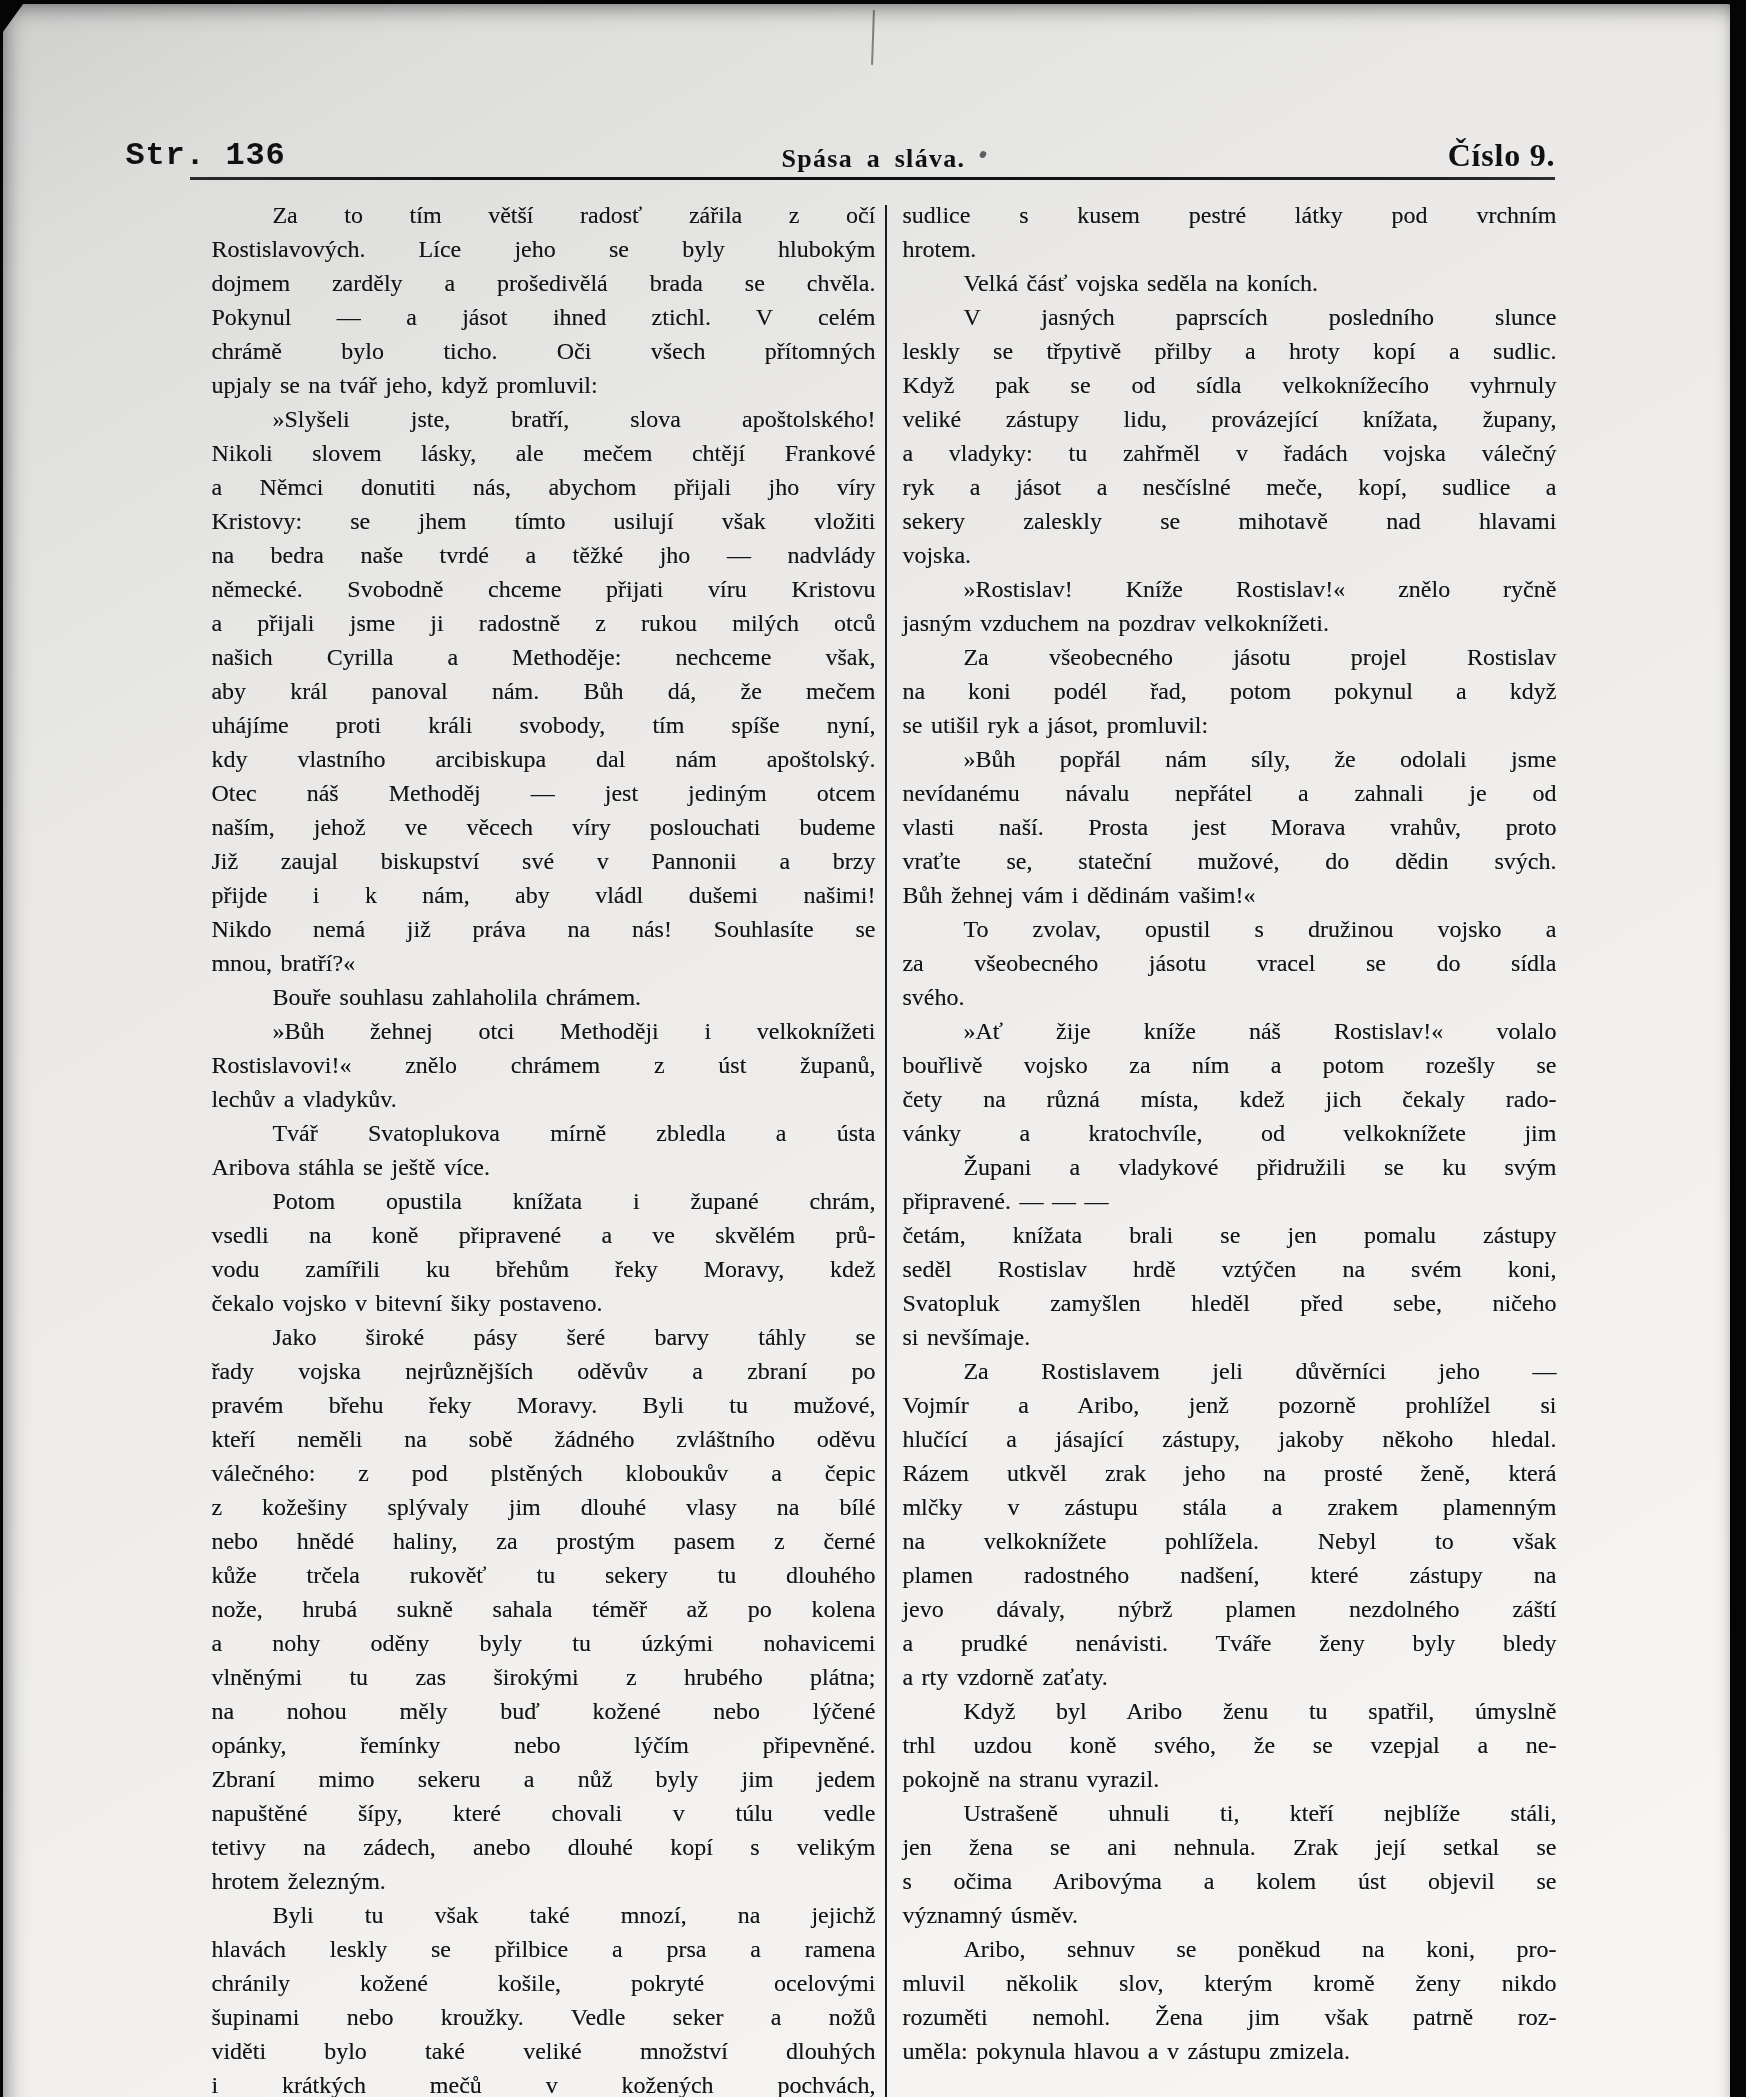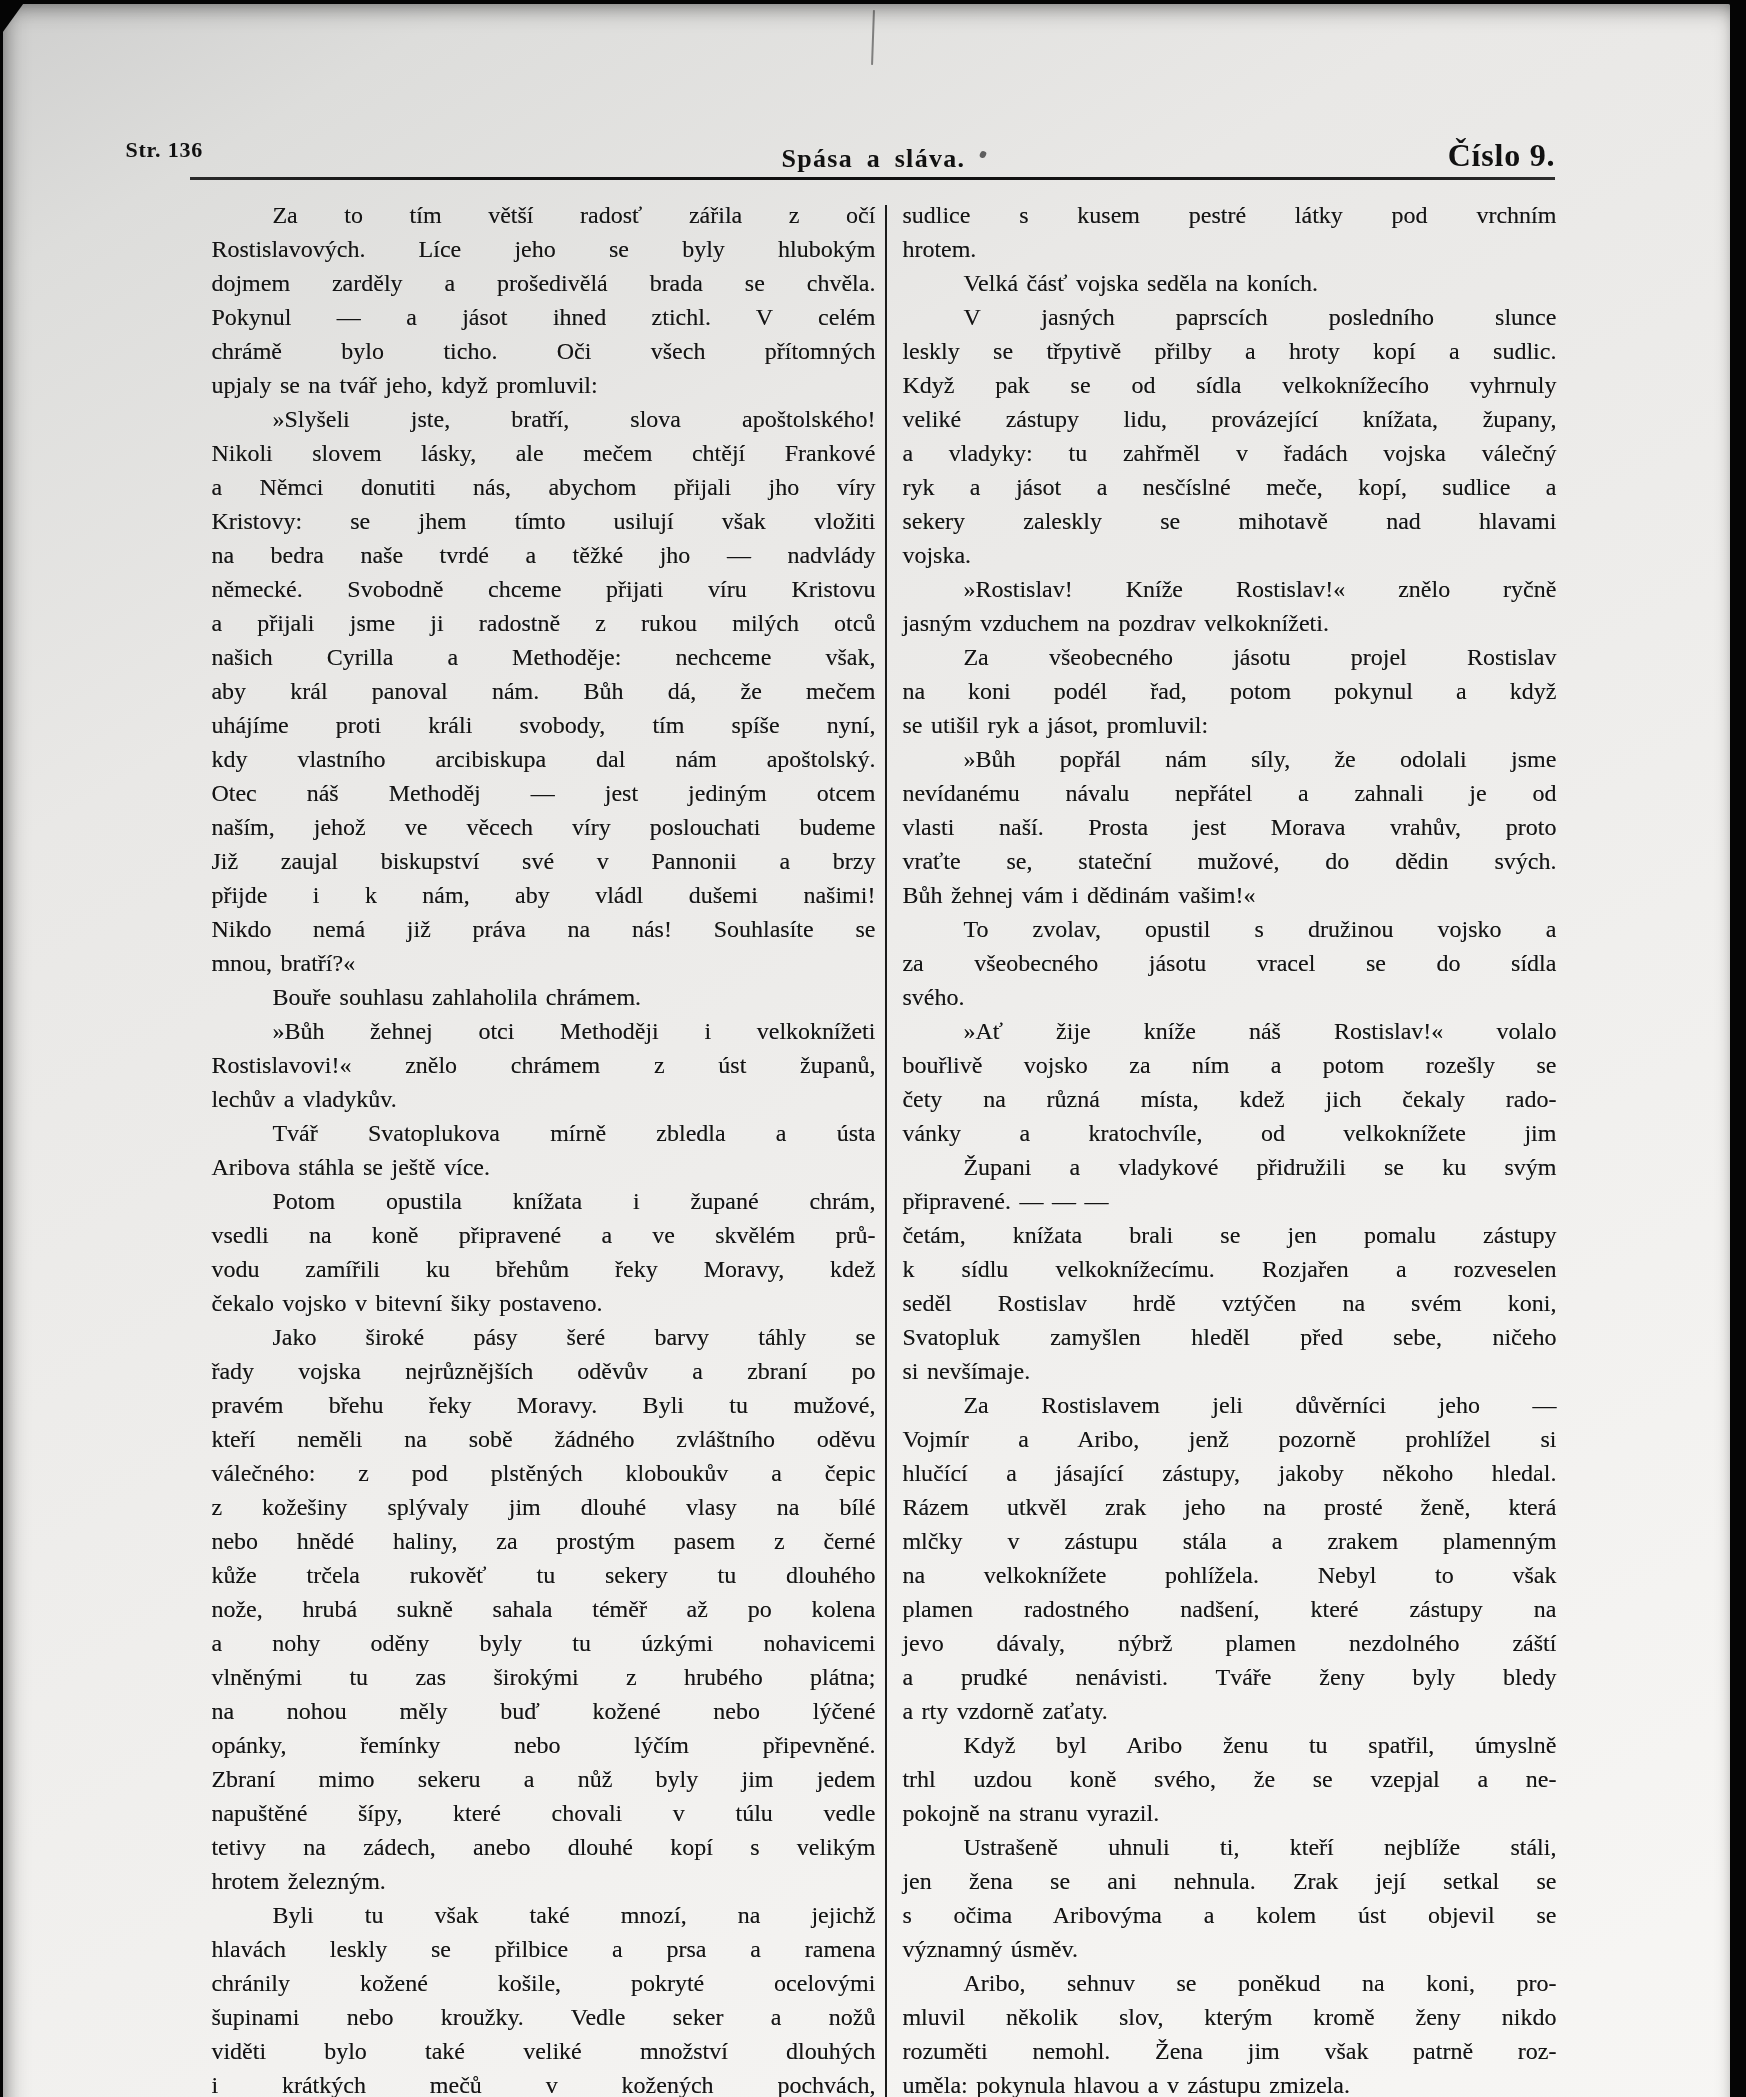--- a/index.html
+++ b/index.html
@@ -28,21 +28,21 @@
     border-radius:0.8px;
   }
   .speck{
     position:absolute;left:977px;top:147px;width:5.5px;height:6.7px;
     background:#3d3d3d;border-radius:50% 40% 55% 50%;transform:rotate(25deg);
     opacity:.8;
   }
   .hdr{
     position:absolute;color:#111;white-space:nowrap;
   }
-  .hdr-left{left:122px;top:133px;font-size:22px;font-weight:bold;letter-spacing:0.8px;}
+  .hdr-left{left:122px;top:133px;font-size:32px;font-weight:bold;letter-spacing:0.8px;font-family:Liberation Mono, monospace;}
   .hdr-center{left:870px;top:140px;transform:translateX(-50%);font-size:26px;font-weight:bold;letter-spacing:1.3px;word-spacing:5.9px;}
   .hdr-right{left:1552px;top:133px;transform:translateX(-100%);font-size:32px;font-weight:bold;letter-spacing:0.8px;}
   .rule{
     position:absolute;left:187px;top:173px;width:1365px;height:2.9px;
     background:linear-gradient(90deg,#2a2a2a 0%,#0e0e0e 20%,#111 60%,#1f1f1f 90%,#2e2e2e 100%);
   }
   .divider{
     position:absolute;left:882px;top:201px;width:2.1px;height:1985px;
     background:#1b1b1b;
   }
@@ -156,21 +156,20 @@
       <div class="line p">To zvolav, opustil s družinou vojsko a</div>
       <div class="line">za všeobecného jásotu vracel se do sídla</div>
       <div class="line e">svého.</div>
       <div class="line p">»Ať žije kníže náš Rostislav!« volalo</div>
       <div class="line">bouřlivě vojsko za ním a potom rozešly se</div>
       <div class="line">čety na různá místa, kdež jich čekaly rado-</div>
       <div class="line">vánky a kratochvíle, od velkoknížete jim</div>
       <div class="line p">Župani a vladykové přidružili se ku svým</div>
       <div class="line e">připravené. — — —</div>
       <div class="line">četám, knížata brali se jen pomalu zástupy</div>
-      <div class="line">k sídlu velkoknížecímu. Rozjařen a rozveselen</div>
       <div class="line">seděl Rostislav hrdě vztýčen na svém koni,</div>
       <div class="line">Svatopluk zamyšlen hleděl před sebe, ničeho</div>
       <div class="line e">si nevšímaje.</div>
       <div class="line p">Za Rostislavem jeli důvěrníci jeho —</div>
       <div class="line">Vojmír a Aribo, jenž pozorně prohlížel si</div>
       <div class="line">hlučící a jásající zástupy, jakoby někoho hledal.</div>
       <div class="line">Rázem utkvěl zrak jeho na prosté ženě, která</div>
       <div class="line">mlčky v zástupu stála a zrakem plamenným</div>
       <div class="line">na velkoknížete pohlížela. Nebyl to však</div>
       <div class="line">plamen radostného nadšení, které zástupy na</div>

